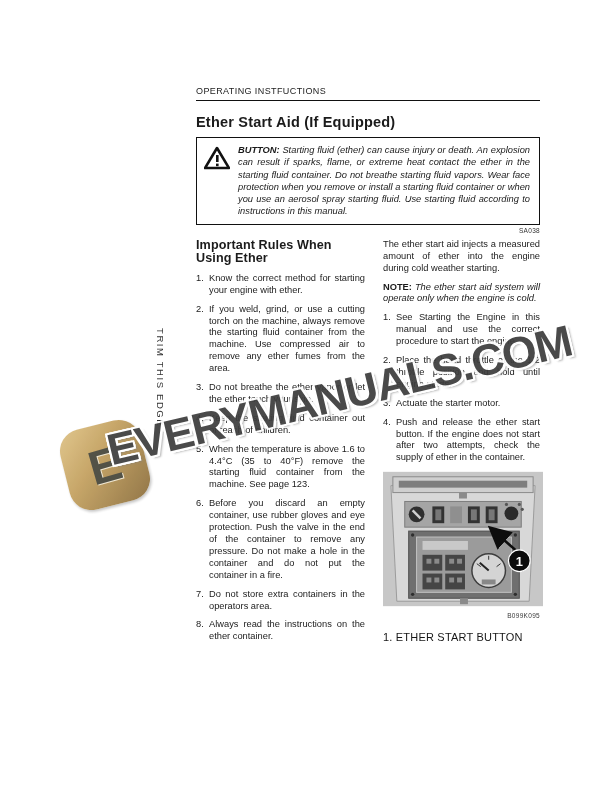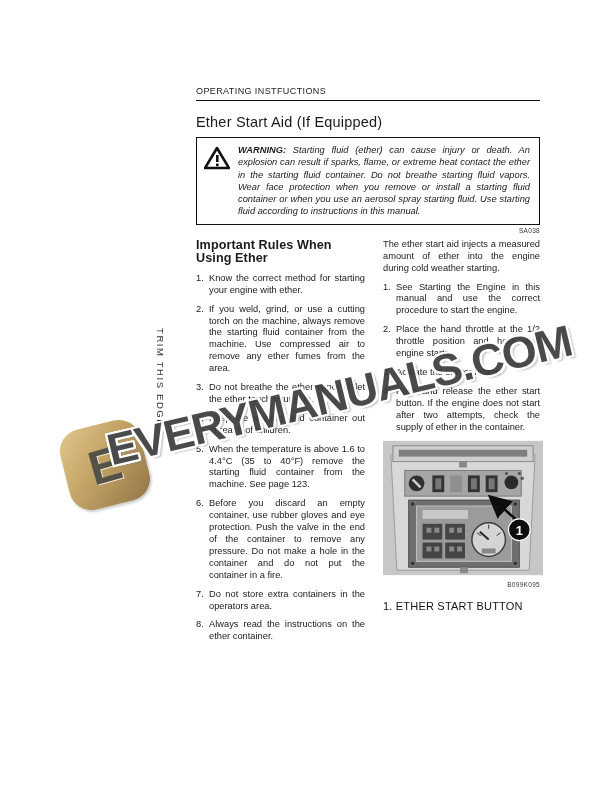--- a/index.html
+++ b/index.html
@@ -4,21 +4,21 @@
 <style>
   * { margin:0; padding:0; box-sizing:border-box; }
   html,body { background:#ffffff; }
   body { font-family:"Liberation Sans", sans-serif; color:#1b1b1b; }
   .page { position:relative; width:612px; height:646px; background:#fff; overflow:hidden; }
 
   .content { position:absolute; left:196px; top:86px; width:344px; }
 
   .header-line { font-size:9px; letter-spacing:.4px; color:#222; padding-bottom:4px;
                  border-bottom:1.4px solid #111; }
-  .doc-title { margin-top:13px; font-size:14.5px; font-weight:normal; letter-spacing:.2px; margin-bottom:7px; }
+  .doc-title { margin-top:13px; font-size:14.5px; font-weight:bold; letter-spacing:.2px; margin-bottom:7px; }
 
   .warnbox { border:1.6px solid #111; padding:6px 9px 6px 7px; display:flex; gap:8px; }
   .warn-icon { flex:0 0 26px; padding-top:2px; }
   .warn-text { font-size:9.3px; line-height:12.3px; text-align:justify; font-style:italic; }
   .warn-label { font-weight:bold; font-style:italic; }
   .fig-ref { text-align:right; font-size:6.5px; color:#333; margin-top:2px; letter-spacing:.3px; }
 
   .cols { display:flex; gap:18px; margin-top:5px; }
   .col-left { width:174px; }
   .col-right { width:157px; }
@@ -73,21 +73,21 @@
 
     <div class="warnbox">
       <div class="warn-icon">
         <svg width="26" height="24" viewBox="0 0 26 24">
           <polygon points="13,2 25,22 1,22" fill="none" stroke="#111" stroke-width="2.6" stroke-linejoin="round"></polygon>
           <rect x="12" y="9" width="2.6" height="7" fill="#111"></rect>
           <rect x="12" y="17.6" width="2.6" height="2.6" fill="#111"></rect>
         </svg>
       </div>
       <div class="warn-text">
-        <span class="warn-label">WARNING:</span>
+        <span class="warn-label">BUTTON:</span>
         <span>Starting fluid (ether) can cause injury or death. An explosion can result if sparks, flame, or extreme heat contact the ether in the starting fluid container. Do not breathe starting fluid vapors. Wear face protection when you remove or install a starting fluid container or when you use an aerosol spray starting fluid. Use starting fluid according to instructions in this manual.</span>
       </div>
     </div>
     <div class="fig-ref">SA038</div>
 
     <div class="cols">
 
       <div class="col-left">
         <div class="col-head">Important Rules When Using Ether</div>
 
@@ -122,20 +122,24 @@
         <div class="li">
           <span class="num">8.</span>
           <span class="txt">Always read the instructions on the ether container.</span>
         </div>
       </div>
 
       <div class="col-right">
 
         <div class="para">The ether start aid injects a measured amount of ether into the engine during cold weather starting.</div>
 
+        <div class="para note">
+          <b>NOTE:</b>
+          <i>The ether start aid system will operate only when the engine is cold.</i>
+        </div>
 
         <div class="li">
           <span class="num">1.</span>
           <span class="txt">See Starting the Engine in this manual and use the correct procedure to start the engine.</span>
         </div>
         <div class="li">
           <span class="num">2.</span>
           <span class="txt">Place the hand throttle at the 1/2 throttle position and hold until engine starts.</span>
         </div>
         <div class="li">

